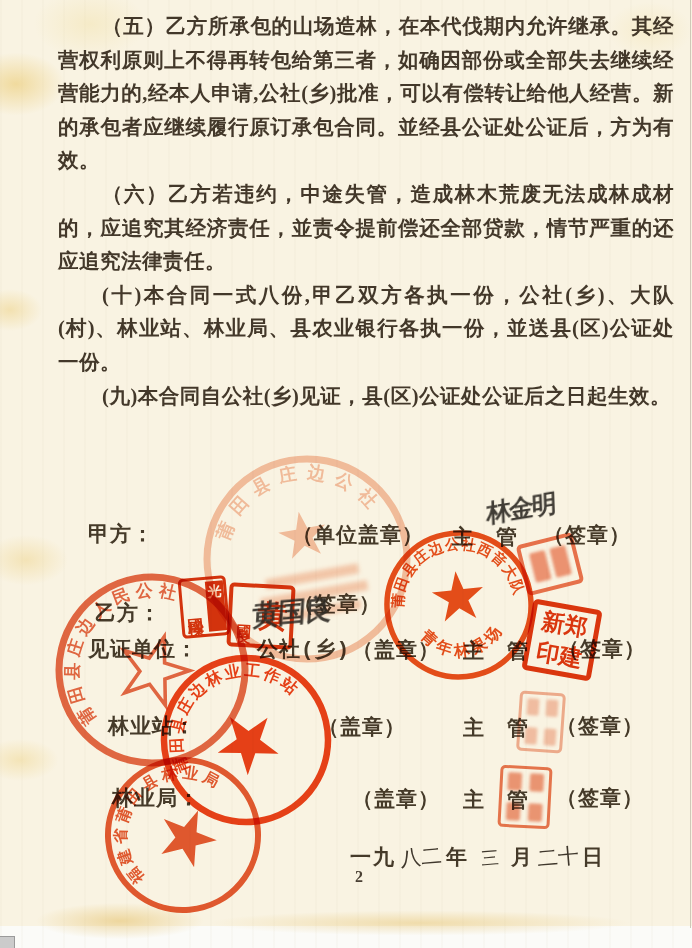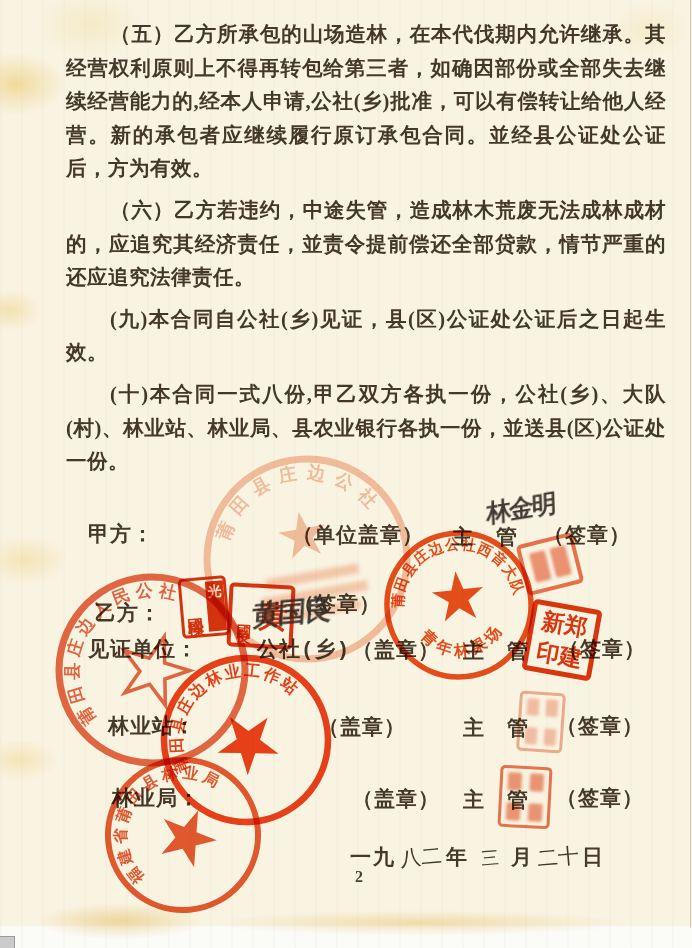--- a/index.html
+++ b/index.html
@@ -14,21 +14,21 @@
       radial-gradient(120px 26px at 120px 921px, rgba(226,186,90,.50), transparent 70%),
       radial-gradient(300px 18px at 420px 923px, rgba(226,186,90,.40), transparent 70%),
       radial-gradient(60px 40px at 650px 30px,  rgba(240,222,160,.35), transparent 70%),
       radial-gradient(80px 50px at 90px 24px,   rgba(240,222,160,.40), transparent 70%),
       repeating-linear-gradient(90deg, rgba(205,196,170,.07) 0 2px, transparent 2px 21px),
       linear-gradient(#f9f3e2 0 926px,#fbfbf8 926px);
   }
   .t{position:absolute;white-space:nowrap;color:#453a29;font-weight:700;font-size:21px;letter-spacing:1px;font-family:Liberation Mono, monospace;}
   .body-text{position:absolute;left:58px;top:10px;width:616px;color:#43382a;
     font-size:20.5px;line-height:33.6px;font-weight:700;text-align:justify;letter-spacing:.5px;}
-  .body-text p{margin:8px;text-indent:2.15em;}
+  .body-text p{margin:0;text-indent:2.15em;}
   .hand{display:inline-block;font-weight:500;color:#3f372c;transform:rotate(-5deg);letter-spacing:0;}
   .hand-sig{position:absolute;color:#2e2a24;font-weight:600;opacity:.9;filter:blur(.3px);
     transform:rotate(-9deg) skewX(-7deg);letter-spacing:-2px;z-index:6;white-space:nowrap;}
   .seal{position:absolute;mix-blend-mode:multiply;transform-origin:center;z-index:4;}
   .sq{position:absolute;mix-blend-mode:multiply;transform-origin:center;z-index:5;
     border-radius:5px;box-sizing:border-box;display:flex;align-items:center;justify-content:center;}
   .vcol{writing-mode:vertical-rl;text-orientation:upright;letter-spacing:2px;}
   .blob{background:currentColor;filter:blur(1.4px);opacity:.75;border-radius:2px;}
   .gridseal{display:grid;grid-template-columns:1fr 1fr;width:100%;height:100%;
     align-items:center;justify-items:center;}
@@ -37,22 +37,22 @@
   .edge-line{position:absolute;right:1px;top:0;height:928px;width:1px;background:#cfc8b8;}
 </style>
 </head>
 <body>
 
 <div class="page">
 
   <div class="body-text">
     <p>（五）乙方所承包的山场造林，在本代伐期内允许继承。其经营权利原则上不得再转包给第三者，如确因部份或全部失去继续经营能力的,经本人申请,公社(乡)批准，可以有偿转让给他人经营。新的承包者应继续履行原订承包合同。並经县公证处公证后，方为有效。</p>
     <p>（六）乙方若违约，中途失管，造成林木荒废无法成林成材的，应追究其经济责任，並责令提前偿还全部贷款，情节严重的还应追究法律责任。</p>
+    <p>(十)本合同一式八份,甲乙双方各执一份，公社(乡)、大队(村)、林业站、林业局、县农业银行各执一份，並送县(区)公证处一份。</p>
     <p>(九)本合同自公社(乡)见证，县(区)公证处公证后之日起生效。</p>
-    <p>(十)本合同一式八份,甲乙双方各执一份，公社(乡)、大队(村)、林业站、林业局、县农业银行各执一份，並送县(区)公证处一份。</p>
   </div>
 
   <span class="t" style="left:88px;top:520px">甲方：</span>
   <span class="t" style="left:292px;top:521px">（单位盖章）</span>
   <span class="t" style="left:452px;top:523px">主　管</span>
   <span class="t" style="left:543px;top:521px">（签章）</span>
 
   <span class="t" style="left:95px;top:599px">乙方：</span>
   <span class="t" style="left:293px;top:590px">（签章）</span>
 

